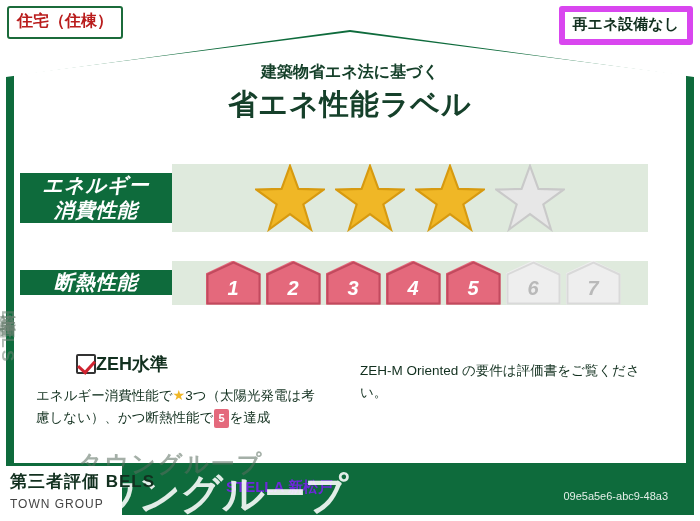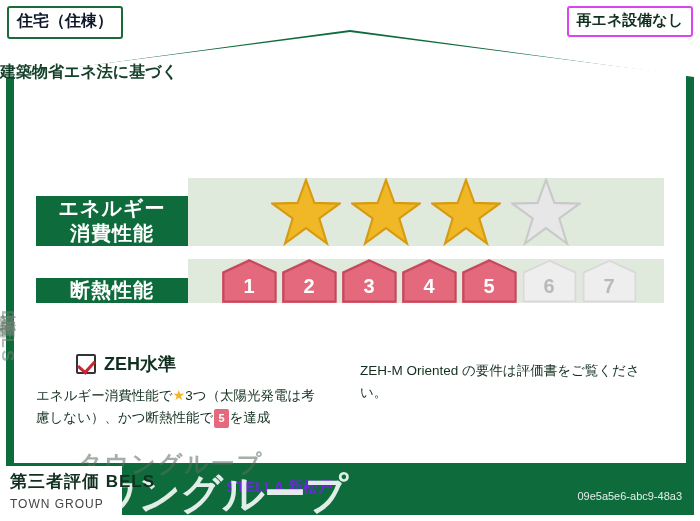--- a/index.html
+++ b/index.html
@@ -19,33 +19,33 @@
     width:700px; height:521px;
     background:#ffffff;
   }
 
   
   #tag-building {
     position:absolute;
     left:7px; top:6px;
     border:2px solid #1b6b3a;
     background:#ffffff;
-    color:#0f172a;
+    color:#b91c1c;
     font-size:16px;
     font-weight:bold;
     padding:3px 8px 5px 8px;
     border-radius:3px;
     letter-spacing:0px;
     z-index:6;
   }
   
   #tag-renewable {
     position:absolute;
     right:7px; top:6px;
-    border:2px solid #d946ef;
+    border:6px solid #d946ef;
     background:#ffffff;
     color:#12301f;
     font-size:15px;
     font-weight:bold;
     padding:3px 8px 5px 8px;
     border-radius:3px;
     z-index:6;
   }
 
   
@@ -61,41 +61,43 @@
     left:14px; top:30px;
     width:672px; height:439px;
     background:#ffffff;
     clip-path: polygon(0px 45px, 336px 2px, 672px 45px, 672px 439px, 0px 439px);
   }
 
   
   #title-small {
     position:absolute;
     left:0; top:62px; width:700px;
+    text-align:center;
     color:#15402a;
     font-size:16px;
     font-weight:bold;
   }
   #title-main {
     position:absolute;
     left:0; top:85px; width:700px;
     text-align:center;
     color:#15402a;
     font-size:29px;
     font-weight:bold;
     letter-spacing:1px;
   }
 
   
   .metric-row {
     position:absolute;
-    left:36px;
+    left:20px;
     width:628px;
     display:flex;
-    align-items:flex-end;
+    align-items:center;
+    font-style:italic;
   }
   #row-energy { top:150px; height:96px; }
   #row-insulation { top:262px; height:41px; }
 
   .metric-label {
     width:152px;
     background:#0e6b3c;
     color:#ffffff;
     font-size:20px;
     font-weight:bold;
@@ -143,21 +145,21 @@
   .grade .outline {
     position:absolute; left:0; top:0; width:55px; height:44px; z-index:1;
   }
 
   
   .note-col { position:absolute; }
   #note-left { left:36px; top:352px; width:290px; }
   #note-right { left:360px; top:352px; width:305px; }
 
   .note-head {
-    display:flex; align-items:center; gap:8px;
+    display:flex; align-items:center; 
     color:#12301f; font-size:18px; font-weight:bold;
     white-space:nowrap;
     padding-left:40px;
   }
   .check-box {
     width:20px; height:20px; border:2px solid #333333; background:#fff;
     position:relative; flex:none; border-radius:2px;
   }
   .check-box:after {
     content:"";
@@ -192,21 +194,21 @@
   }
   #footer-building-name {
     position:absolute; left:226px; top:478px;
     color:#6d28d9; font-size:15px; font-weight:bold;
   }
   #footer-date {
     position:absolute; right:22px; top:470px;
     color:#ffffff; font-size:14px; text-align:right; font-weight:bold;
   }
   #footer-hash {
-    position:absolute; right:18px; top:490px;
+    position:absolute; right:32px; top:490px;
     color:#e4eee8; font-size:11px; text-align:right;
   }
 
   
   #wm-vertical {
     position:absolute; left:-4px; top:300px;
     color:rgba(110,130,115,0.55);
     font-size:17px; font-weight:bold;
     writing-mode:vertical-rl;
     z-index:5;
@@ -247,20 +249,21 @@
 
 <div id="label-card">
 
   <div id="house-body"></div>
   <div id="house-inner"></div>
 
   <div id="tag-building">住宅（住棟）</div>
   <div id="tag-renewable">再エネ設備なし</div>
 
   <div id="title-small">建築物省エネ法に基づく</div>
+  <div id="title-main">省エネ性能ラベル</div>
 
   <div class="metric-row" id="row-energy">
     <div class="metric-label">
       <span>エネルギー</span>
       <span>消費性能</span>
     </div>
     <div class="metric-value">
       <div class="stars">
         <svg class="star" viewBox="0 0 100 96">
           <polygon points="50,2 62,35 98,36 69,57 80,93 50,71 20,93 31,57 2,36 38,35" fill="#f0b726" stroke="#d79a10" stroke-width="3"></polygon>

